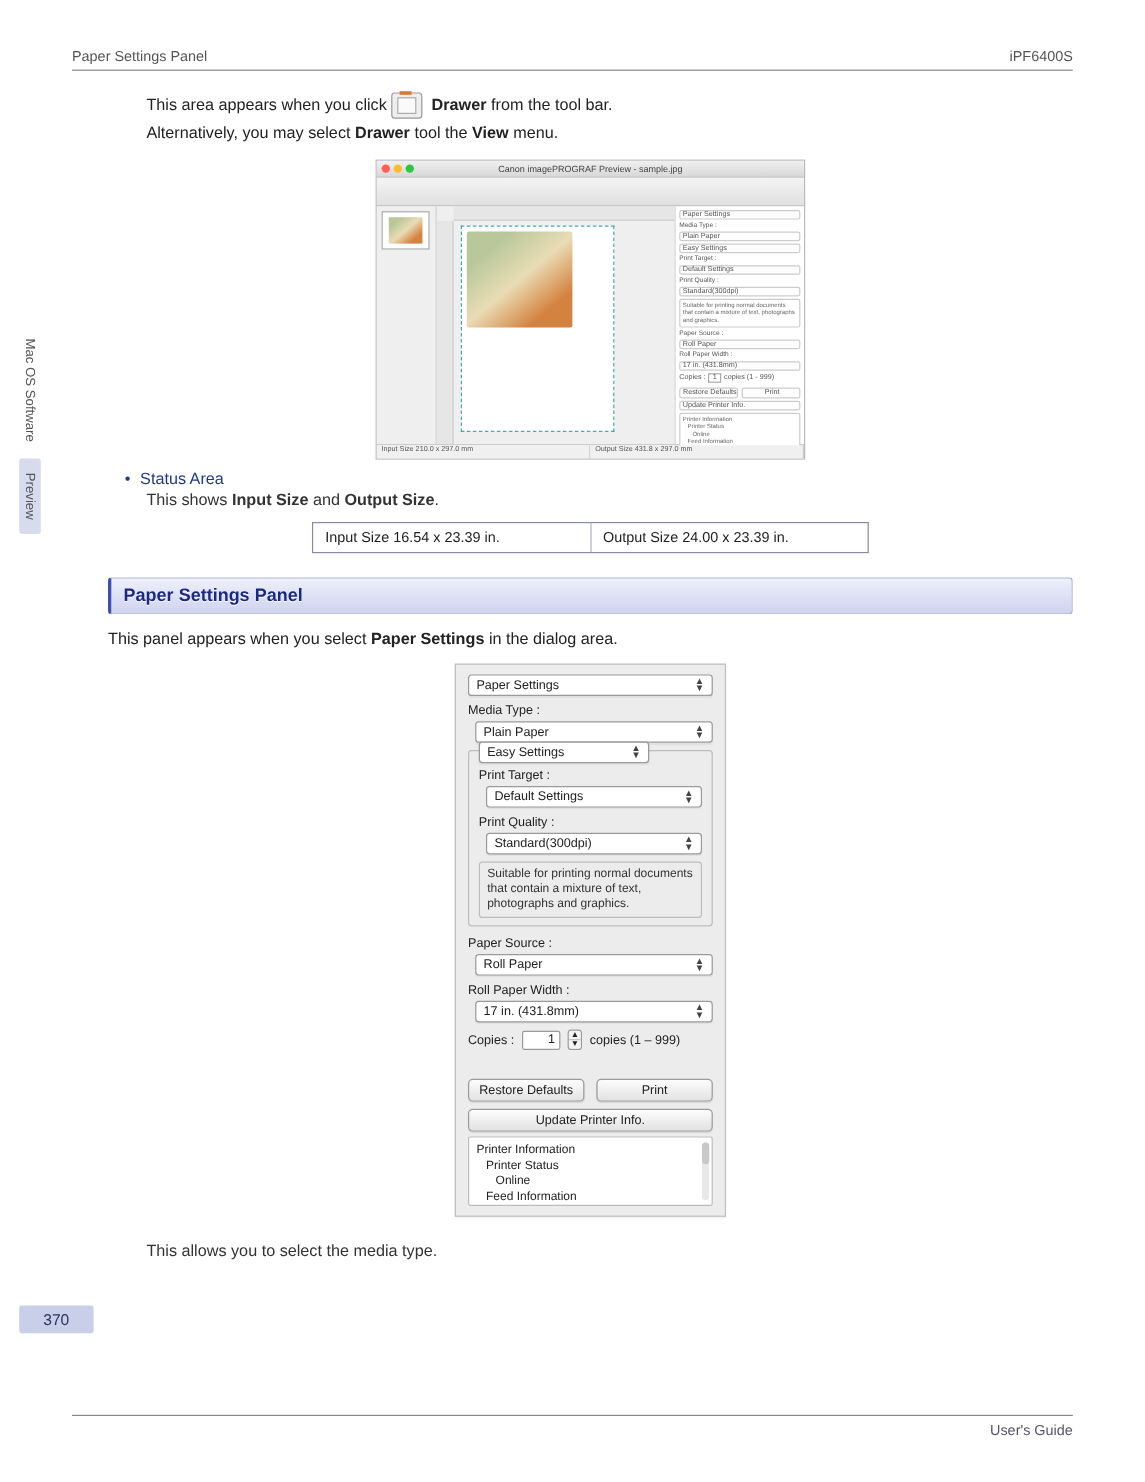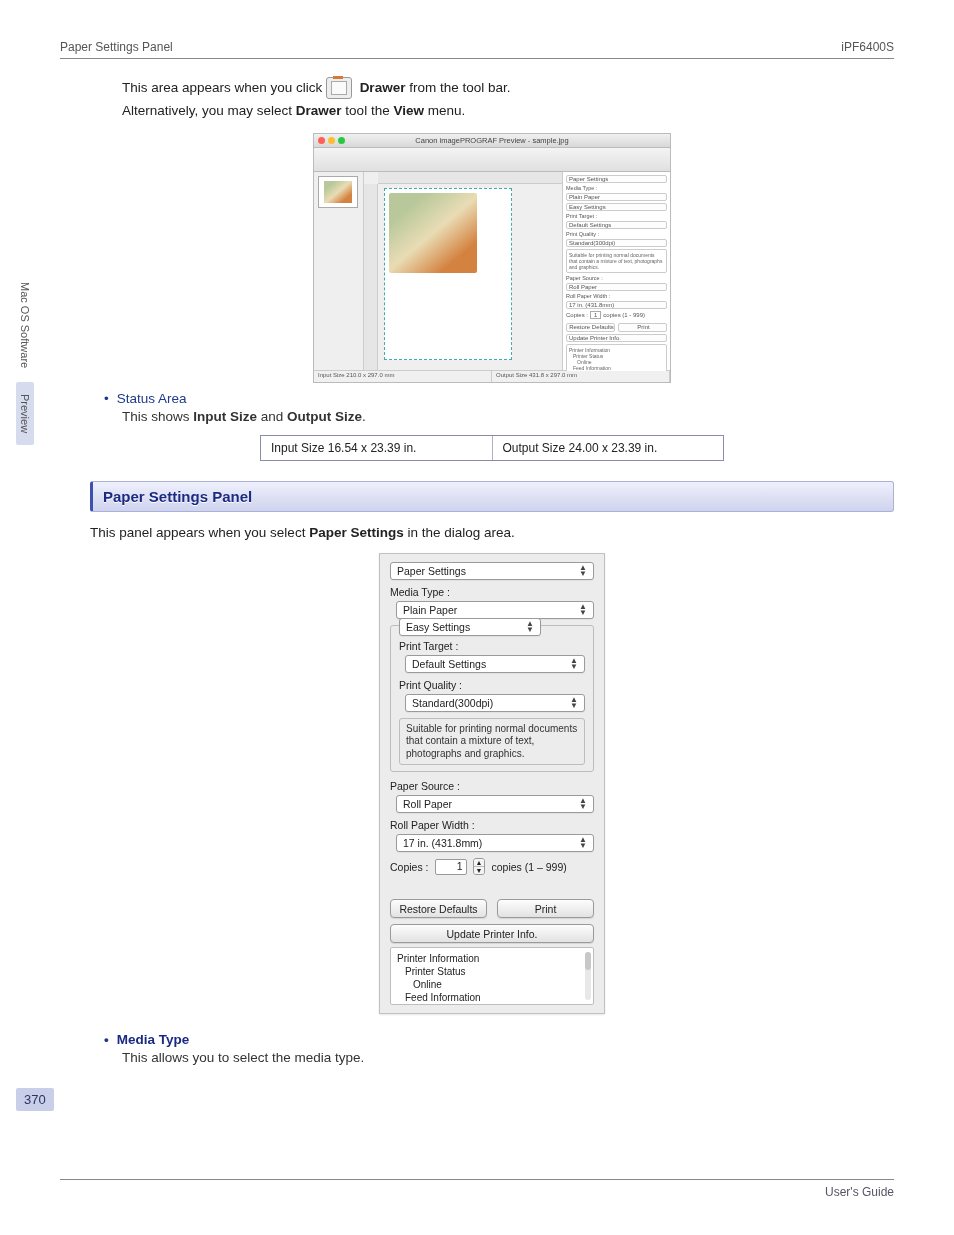--- a/index.html
+++ b/index.html
@@ -330,21 +330,21 @@
     font-size: 12px;
     color: #556;
   }
   .page-number-tab {
     position: absolute;
     left: 16px;
     bottom: 124px;
     background: #c9cfe8;
     color: #2a3560;
     font-size: 13px;
-    padding: 4px 8px;
+    padding: 4px 20px;
     border-radius: 2px;
   }
 </style>
 </head>
 <body>
 
 <div class="page">
 
   <div class="header-row">
     <span>Paper Settings Panel</span>
@@ -510,21 +510,20 @@
         <div class="info-box">
           <div>Printer Information</div>
           <div style="padding-left:8px">Printer Status</div>
           <div style="padding-left:16px">Online</div>
           <div style="padding-left:8px">Feed Information</div>
           <div class="scroll"></div>
         </div>
       </div>
     </div>
 
-    <div class="bullet-heading bold" style="color:#1a2a82;">Media Type</div>
     <p class="indent-text">This allows you to select the media type.</p>
 
   </div>
 
   <div class="page-number-tab">370</div>
 
   <div class="footer">
     <span>User's Guide</span>
   </div>
 

